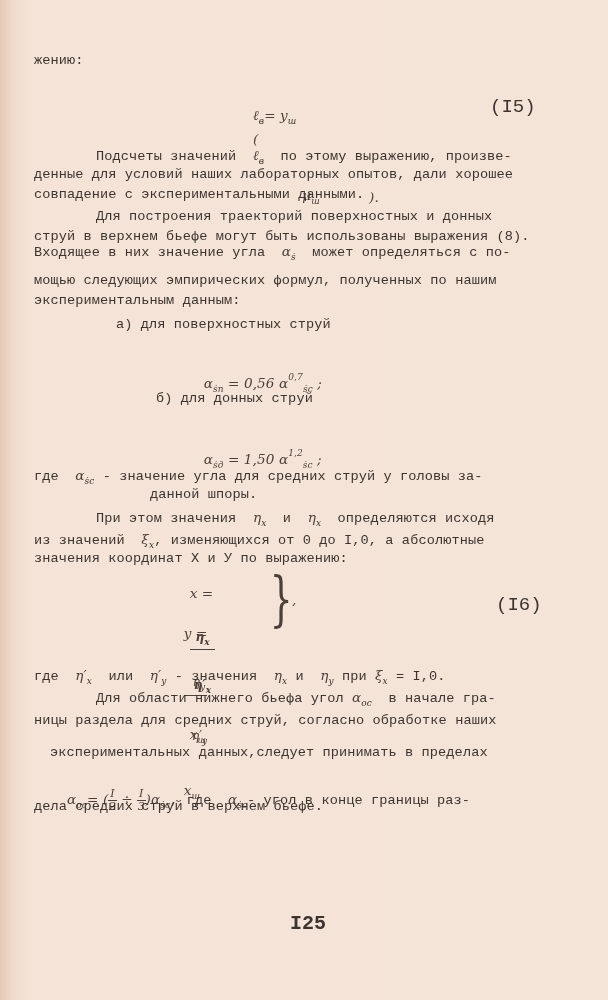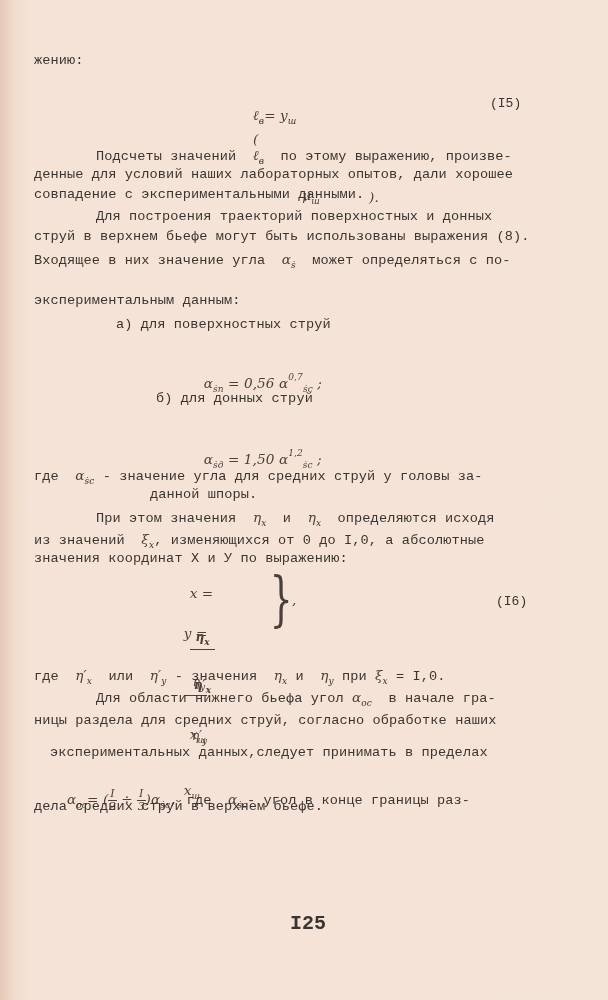--- a/index.html
+++ b/index.html
@@ -13,21 +13,21 @@
   .page { position: absolute; left: 0; top: 0; width: 608px; height: 1000px; }
   .line {
     position: absolute; left: 34px; font-size: 13.6px; letter-spacing: 0.1px;
     white-space: pre; line-height: 18px;
   }
   .ind { left: 96px; }
   .ind2 { left: 116px; }
   .m { font-family: "DejaVu Serif", serif; font-style: italic; color: #4a3f3a; }
   .sub { font-size: 9px; vertical-align: -4px; font-family: "DejaVu Serif", serif; font-style: italic; }
   .sup { font-size: 9px; vertical-align: 8px; font-family: "DejaVu Serif", serif; }
-  .eqnum { position: absolute; font-size: 13px; }
+  .eqnum { position: absolute; font-size: 19px; }
   .frac { display: inline-block; vertical-align: middle; text-align: center; }
   .frac .num { display: block; border-bottom: 1px solid #4a3f3a; padding: 0 2px; }
   .frac .den { display: block; }
   .pageno { position: absolute; left: 290px; top: 912px; font-size: 20px; font-weight: bold; }
   .brace { position: absolute; font-family: "DejaVu Serif", serif; font-size: 60px; line-height: 60px; color: #4a3f3a; }
 </style>
 </head>
 <body>
 
 <div class="page">
@@ -41,21 +41,22 @@
       <span class="den"><span>μ</span><span class="sub">ш</span></span>
     </span><span class="m">).</span>
   </div>
   <div class="eqnum" style="left:490px; top:96px;">(I5)</div>
 
   <div class="line ind" style="top:146px;"><span>Подсчеты значений</span>  <span class="m">ℓ</span><span class="sub">в</span>  <span>по этому выражению, произве-</span></div>
   <div class="line" style="top:166px;"><span>денные для условий наших лабораторных опытов, дали хорошее</span></div>
   <div class="line" style="top:186px;"><span>совпадение с экспериментальными данными.</span></div>
   <div class="line ind" style="top:208px;"><span>Для построения траекторий поверхностных и донных</span></div>
   <div class="line" style="top:228px;"><span>струй в верхнем бьефе могут быть использованы выражения (8).</span></div>
-  <div class="line" style="top:250px;text-align:center;"><span>Входящее в них значение угла</span>  <span class="m">α</span><span class="sub">ṡ</span>  <span>может определяться с по-</span></div>
+  <div class="line" style="top:242px;text-align:center;"><span>Входящее в них значение угла</span>  <span class="m">α</span><span class="sub">ṡ</span>  <span>может определяться с по-</span></div>
+  <div class="line" style="top:272px;"><span>мощью следующих эмпирических формул, полученных по нашим</span></div>
   <div class="line" style="top:292px;"><span>экспериментальным данным:</span></div>
   <div class="line ind2" style="top:316px;"><span>а) для поверхностных струй</span></div>
 
   <div class="line m" style="left:186px; top:350px;">
     <span>α</span><span class="sub">ṡп</span><span> = 0,56 α</span><span class="sup">0,7</span><span class="sub">ṡс</span><span> ;</span>
   </div>
 
   <div class="line ind2" style="top:390px;margin-left:40px;"><span>б) для донных струй</span></div>
 
   <div class="line m" style="left:186px; top:426px;">

